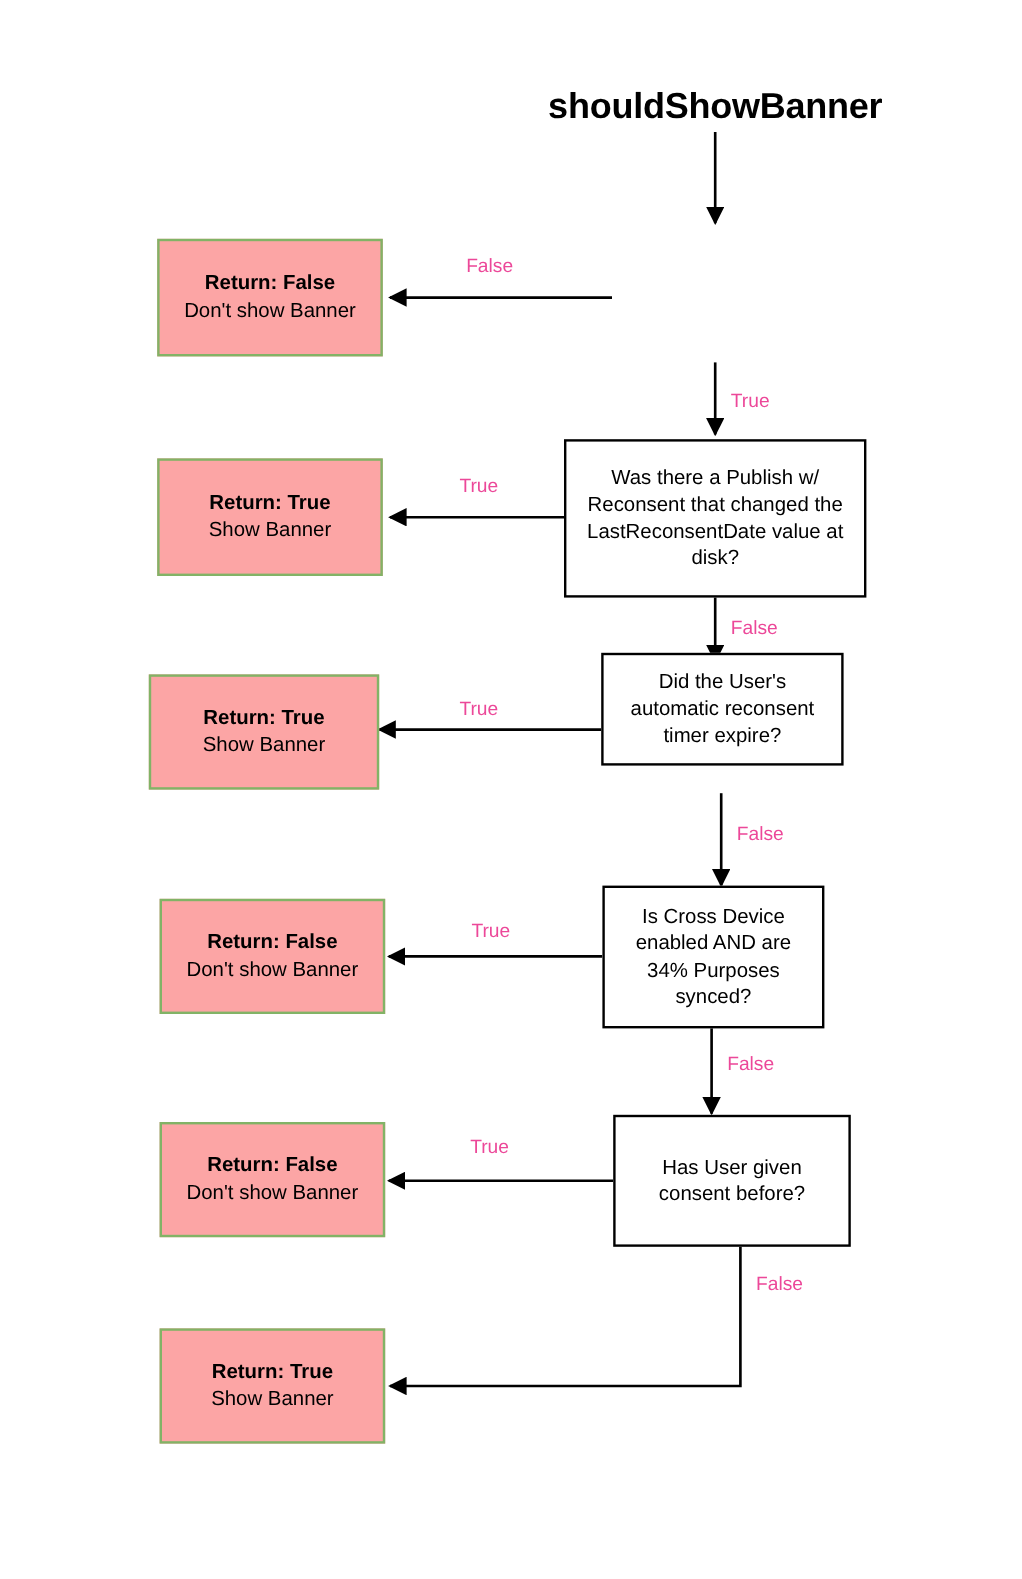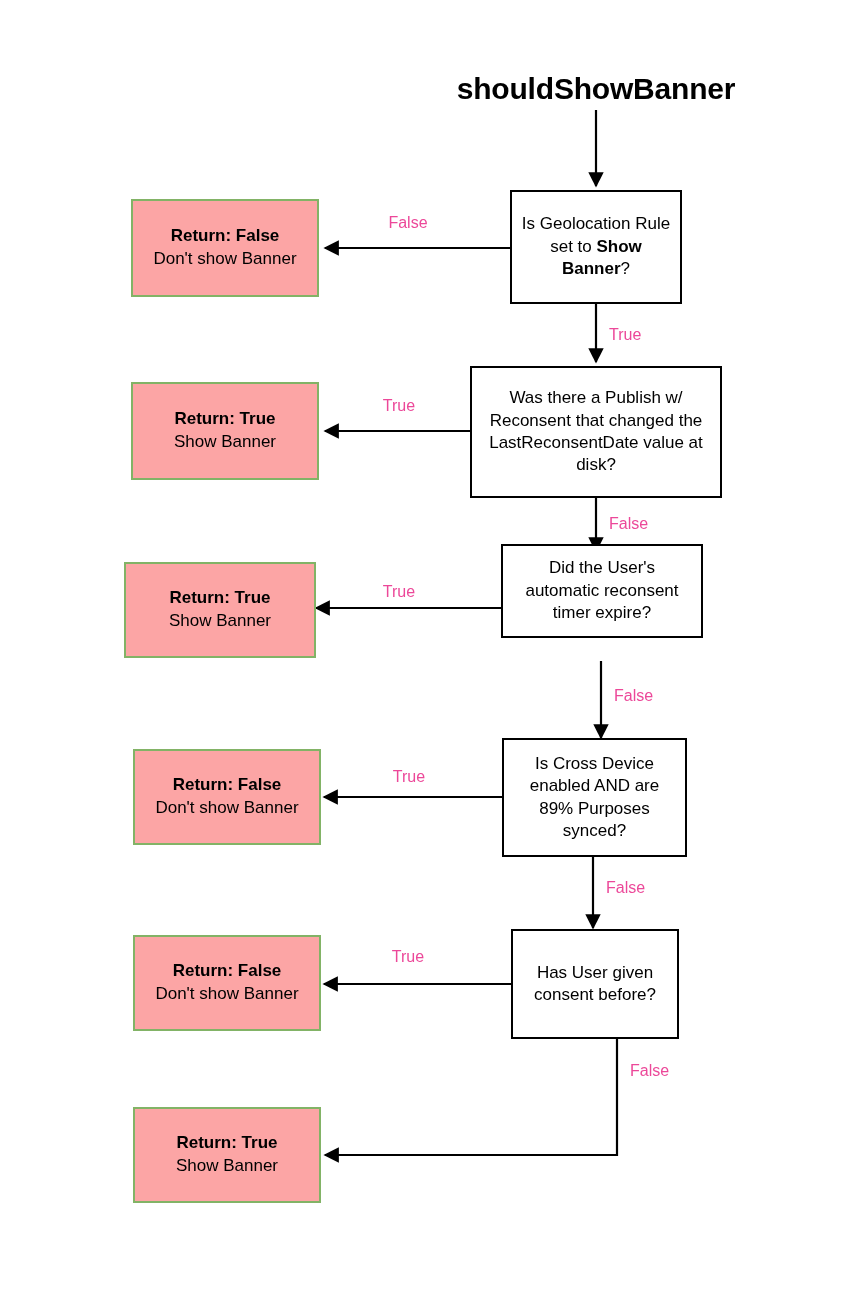--- a/index.html
+++ b/index.html
@@ -120,37 +120,34 @@
       <path d="M 593 856 L 593 928"></path>
 
       <path d="M 511 984 L 324 984"></path>
 
       <path d="M 617 1038 L 617 1155 L 325 1155"></path>
     </g>
   </svg>
 
   <div class="title" style="left:596px; top:72px; transform:translateX(-50%);">shouldShowBanner</div>
 
-  <div class="node decision" style="left:510px; top:190px; width:172px; height:114px;">
-    <div class="node-text">Is Geolocation Rule set to <b>Show Banner</b>?</div>
-  </div>
 
   <div class="node decision" style="left:470px; top:366px; width:252px; height:132px;">
     <div class="node-text">Was there a Publish w/ Reconsent that changed the LastReconsentDate value at disk?</div>
   </div>
 
   <div class="node decision" style="left:501px; top:544px; width:202px; height:94px;">
     <div class="node-text">Did the User's automatic reconsent timer expire?</div>
   </div>
 
   <div class="node decision" style="left:502px; top:738px; width:185px; height:119px;">
-    <div class="node-text">Is Cross Device enabled AND are 89% Purposes synced?</div>
-  </div>
-
-  <div class="node decision" style="left:511px; top:929px; width:168px; height:110px;">
+    <div class="node-text">Is Cross Device enabled AND are 34% Purposes synced?</div>
+  </div>
+
+  <div class="node decision" style="left:511px; top:929px; width:198px; height:110px;">
     <div class="node-text">Has User given consent before?</div>
   </div>
 
   <div class="node terminal" style="left:131px; top:199px; width:188px; height:98px;">
     <div class="node-text">
       <span class="ret">Return: False</span>
       <span class="sub">Don't show Banner</span>
     </div>
   </div>
 

